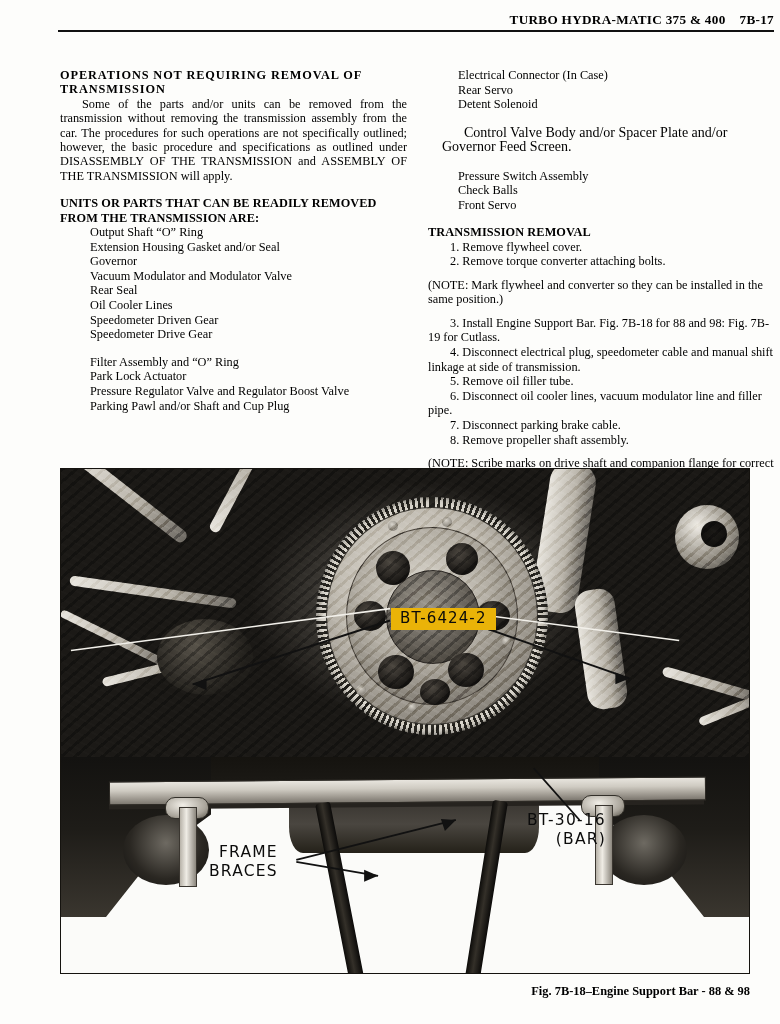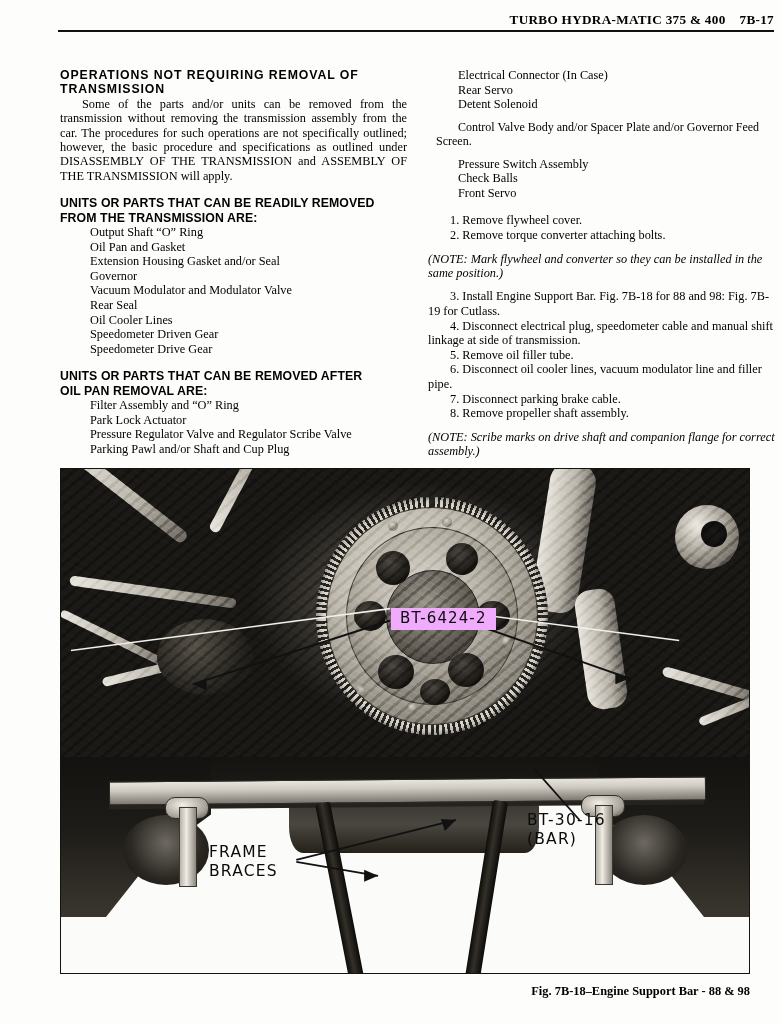--- a/index.html
+++ b/index.html
@@ -53,38 +53,38 @@
   }
   .col-left  { left: 60px; }
   .col-right { left: 428px; }
 
   h2.sec {
     margin: 0;
     font-size: 12.3px;
     font-weight: bold;
     line-height: 14.4px;
     letter-spacing: 0.1px;
-    font-family: Liberation Sans, sans-serif;
+    font-family: Liberation Serif, serif;
   }
   h2.sec.spread { letter-spacing: 0.9px; }
 
   p.body {
     margin: 0;
     text-indent: 22px;
     text-align: justify;
     font-size: 12.3px;
     line-height: 14.4px;
   }
   p.hang {
-    margin: 8px;
+    margin: 14px;
     text-indent: 22px;
-    font-size: 12px;
+    font-size: 14px;
     line-height: 14.4px;
   }
-  p.flat { margin: 0; text-indent: 0; font-size: 12.3px; line-height: 14.4px; font-style: italic; }
+  p.flat { margin: 0; text-indent: 0; font-size: 12.3px; line-height: 14.4px; }
 
   ul.parts {
     margin: 0;
     padding: 0 0 0 30px;
     list-style: none;
   }
   ul.parts li {
     font-size: 12.3px;
     line-height: 14.6px;
     white-space: nowrap;
@@ -257,38 +257,38 @@
   .brace {
     position: absolute;
     width: 15px;
     background: linear-gradient(90deg, #0d0c0a, #343029 45%, #0b0a09);
     border-radius: 3px;
   }
 
   
   .label-box {
     position: absolute;
-    background: #f0abfc;
+    background: #eab308;
     padding: 2px 9px 3px;
     font-family: "DejaVu Sans", sans-serif;
     font-size: 15px;
     letter-spacing: 1.1px;
     color: #0b0b0b;
     white-space: nowrap;
     line-height: 1.15;
   }
   .callout-text {
     position: absolute;
     font-family: "DejaVu Sans", sans-serif;
     font-size: 15.5px;
     letter-spacing: 1.2px;
     color: #0b0b0b;
     white-space: nowrap;
     line-height: 1.22;
-    text-align: left;
+    text-align: right;
   }
   .leaders {
     position: absolute;
     inset: 0;
     pointer-events: none;
   }
 
   
   .caption {
     position: absolute;
@@ -320,60 +320,56 @@
     <p class="body">Some of the parts and/or units can be removed from the transmission without removing the transmission assembly from the car. The procedures for such operations are not specifically outlined; however, the basic procedure and specifications as outlined under DISASSEMBLY OF THE TRANSMISSION and ASSEMBLY OF THE TRANSMISSION will apply.</p>
 
     <div class="gap-lg"></div>
 
     <h2 class="sec">
       <span>UNITS OR PARTS THAT CAN BE READILY REMOVED</span><br>
       <span>FROM THE TRANSMISSION ARE:</span>
     </h2>
     <ul class="parts">
       <li>Output Shaft “O” Ring</li>
-      <li>Oil Pan and Gasket</li>
       <li>Extension Housing Gasket and/or Seal</li>
       <li>Governor</li>
       <li>Vacuum Modulator and Modulator Valve</li>
       <li>Rear Seal</li>
       <li>Oil Cooler Lines</li>
       <li>Speedometer Driven Gear</li>
       <li>Speedometer Drive Gear</li>
     </ul>
 
     <div class="gap-lg"></div>
 
-    <h2 class="sec">
-      <span>UNITS OR PARTS THAT CAN BE REMOVED AFTER</span><br>
-      <span>OIL PAN REMOVAL ARE:</span>
-    </h2>
     <ul class="parts">
       <li>Filter Assembly and “O” Ring</li>
       <li>Park Lock Actuator</li>
-      <li>Pressure Regulator Valve and Regulator Scribe Valve</li>
+      <li>Pressure Regulator Valve and Regulator Boost Valve</li>
       <li>Parking Pawl and/or Shaft and Cup Plug</li>
     </ul>
   </div>
 
   <div class="col col-right">
 
     <ul class="parts">
       <li>Electrical Connector (In Case)</li>
       <li>Rear Servo</li>
       <li>Detent Solenoid</li>
     </ul>
     <p class="hang">Control Valve Body and/or Spacer Plate and/or Governor Feed Screen.</p>
     <ul class="parts">
       <li>Pressure Switch Assembly</li>
       <li>Check Balls</li>
       <li>Front Servo</li>
     </ul>
 
     <div class="gap-lg"></div>
 
+    <h2 class="sec">TRANSMISSION REMOVAL</h2>
     <ol class="steps">
       <li>1. Remove flywheel cover.</li>
       <li>2. Remove torque converter attaching bolts.</li>
     </ol>
 
     <div class="gap"></div>
     <p class="flat">(NOTE: Mark flywheel and converter so they can be installed in the same position.)</p>
     <div class="gap"></div>
 
     <ol class="steps">

